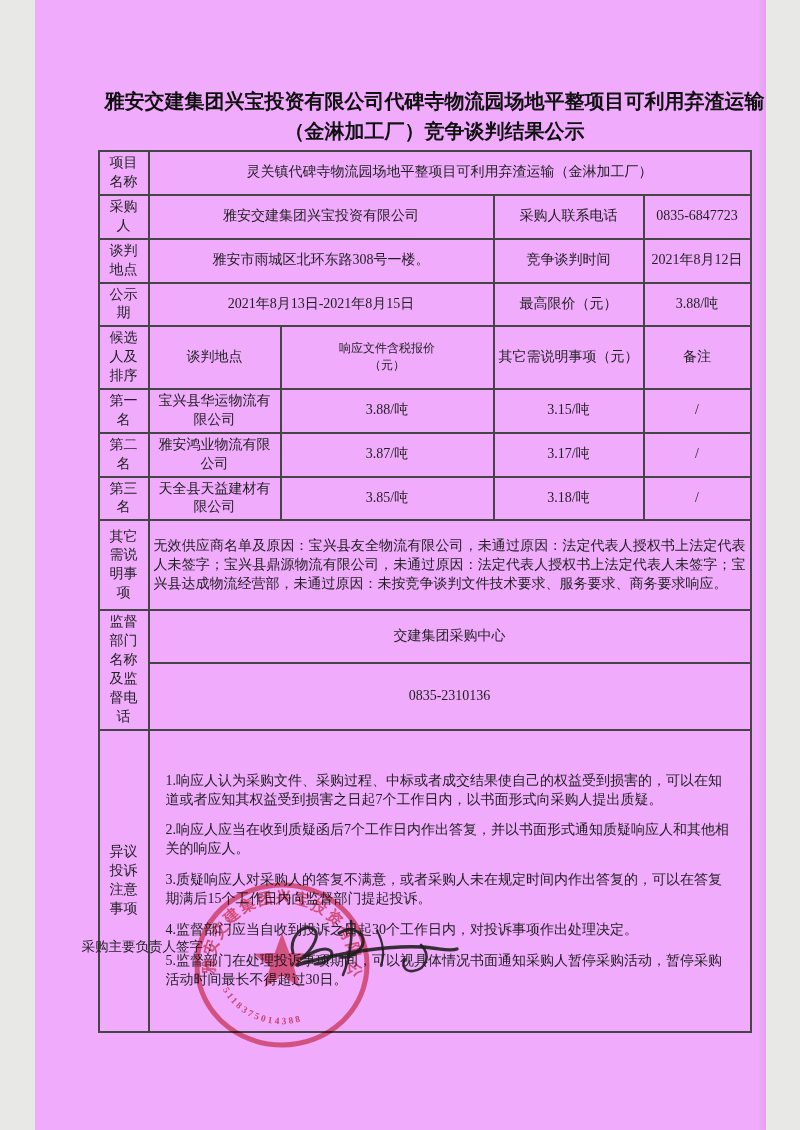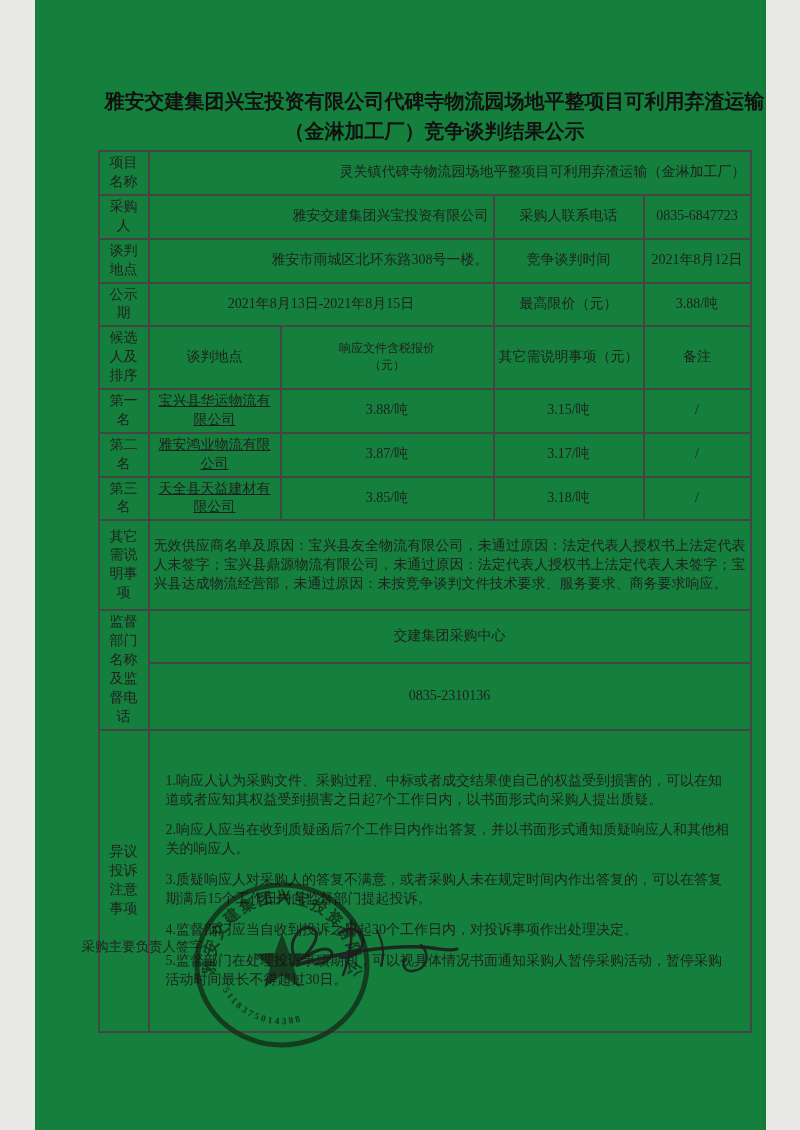--- a/index.html
+++ b/index.html
@@ -1,18 +1,18 @@
 <!DOCTYPE html>
 <html><head>
 <meta charset="utf-8">
 <style>
   html,body{margin:0;padding:0;background:#e8e8e6;}
   .page{
     position:relative;width:731px;height:1130px;margin:0 auto;
-    background:#15803d;overflow:hidden;
+    background:#f0abfc;overflow:hidden;
     font-family:"Liberation Serif","DejaVu Serif",serif;
     color:#1f1f1f;
   }
   .page::after{content:"";position:absolute;top:0;right:0;width:8px;height:100%;
     background:linear-gradient(to right,rgba(0,0,0,0),rgba(0,0,0,0.06));pointer-events:none;}
   .doc-title{
     position:absolute;left:60px;top:86px;width:680px;
     font-size:20px;font-weight:bold;line-height:1.5;text-align:center;color:#111;
   }
   table.main{
@@ -21,24 +21,24 @@
   }
   table.main td{
     border:2px solid #454545;
     font-size:14px;line-height:1.35;
     padding:2px 4px;vertical-align:middle;
     word-break:break-all;overflow:hidden;
   }
   td.lbl{
     text-align:center;font-size:12px;padding:2px 1px;line-height:1.35;border-radius:21px;
   }
-  td.val-left{text-align:right;padding-left:6px;}
+  td.val-left{text-align:center;padding-left:6px;}
   td.ctr{text-align:center;margin-top:48px;}
   td.small{font-size:13px;text-align:center;}
-  td.name-cell{font-size:12.7px;text-align:center;line-height:1.4;padding:2px 2px;text-decoration:underline;}
+  td.name-cell{font-size:12.7px;text-align:center;line-height:1.4;padding:2px 2px;}
   .hdr-wrap{display:inline-block;max-width:108px;font-size:12px;line-height:1.4;text-align:center;}
   td.notes-cell{font-size:14.5px;line-height:1.5;text-align:justify;padding:4px 8px;}
   td.objection-cell{font-size:14px;line-height:1.52;padding:8px 8px;vertical-align:middle;}
   .obj-item{margin:12px;}
   .sign-line{
     position:absolute;left:47px;top:938px;font-size:13.5px;color:#222;
   }
   .seal-svg{position:absolute;left:140px;top:870px;mix-blend-mode:multiply;}
   .sig-svg{position:absolute;left:238px;top:903px;}
   .seal-ring{fill:none;stroke:#dd6a74;stroke-width:5;opacity:0.9;}

